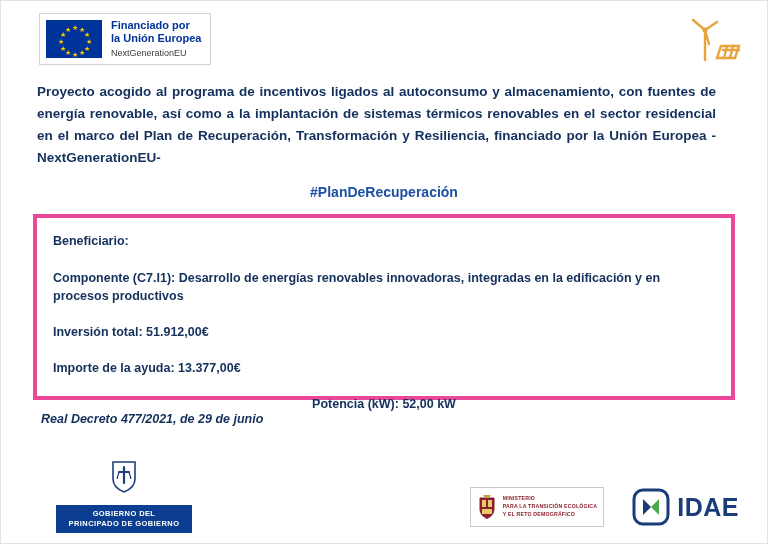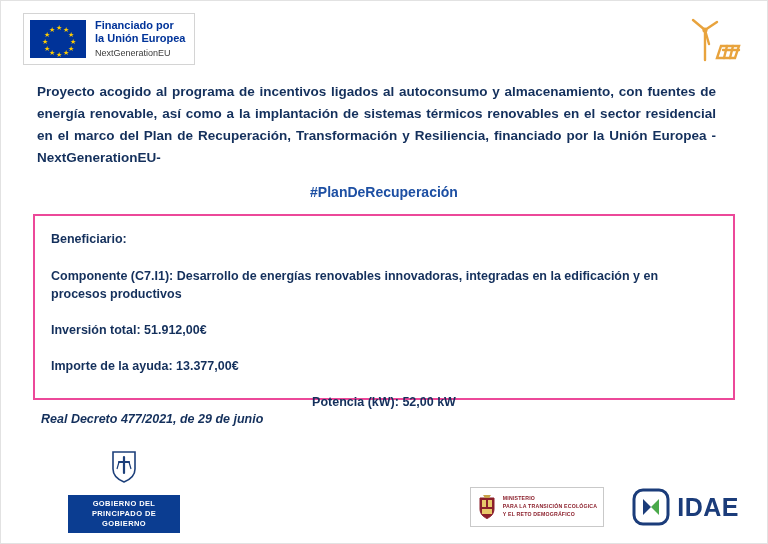--- a/index.html
+++ b/index.html
@@ -24,20 +24,21 @@
   }
 
   
   .header {
     display: flex;
     align-items: center;
     justify-content: space-between;
     padding: 14px 22px 6px 22px;
     height: 68px;
     box-sizing: border-box;
+    margin-left: 16px;
   }
   .eu-logo {
     display: flex;
     align-items: center;
     border: 1px solid #d4d4d4;
     padding: 5px 9px 5px 6px;
     box-sizing: border-box;
   }
   .eu-flag {
     width: 56px;
@@ -130,21 +131,21 @@
     margin-top: 16px;
     text-align: center;
     font-size: 14px;
     font-weight: bold;
     color: #1d4fa3;
   }
 
   
   .details {
     margin: 14px 32px 0 32px;
-    border: 2px solid #ec4899;
+    border: 4px solid #ec4899;
     padding: 14px 16px 16px 16px;
     box-sizing: border-box;
     height: 186px;
   }
   .details .row {
     font-size: 12.5px;
     font-weight: bold;
     color: #14305c;
     line-height: 1.45;
     margin-bottom: 18px;
@@ -177,21 +178,21 @@
     flex-direction: column;
     align-items: center;
   }
   .asturias-shield {
     width: 30px;
     height: 34px;
     position: relative;
   }
   .asturias-bar {
     margin-top: 12px;
-    width: 112px;
+    width: 136px;
     background: #0b3d91;
     color: #ffffff;
     text-align: center;
     font-size: 7.5px;
     font-weight: bold;
     letter-spacing: .4px;
     line-height: 1.35;
     padding: 4px 2px;
     box-sizing: border-box;
   }

